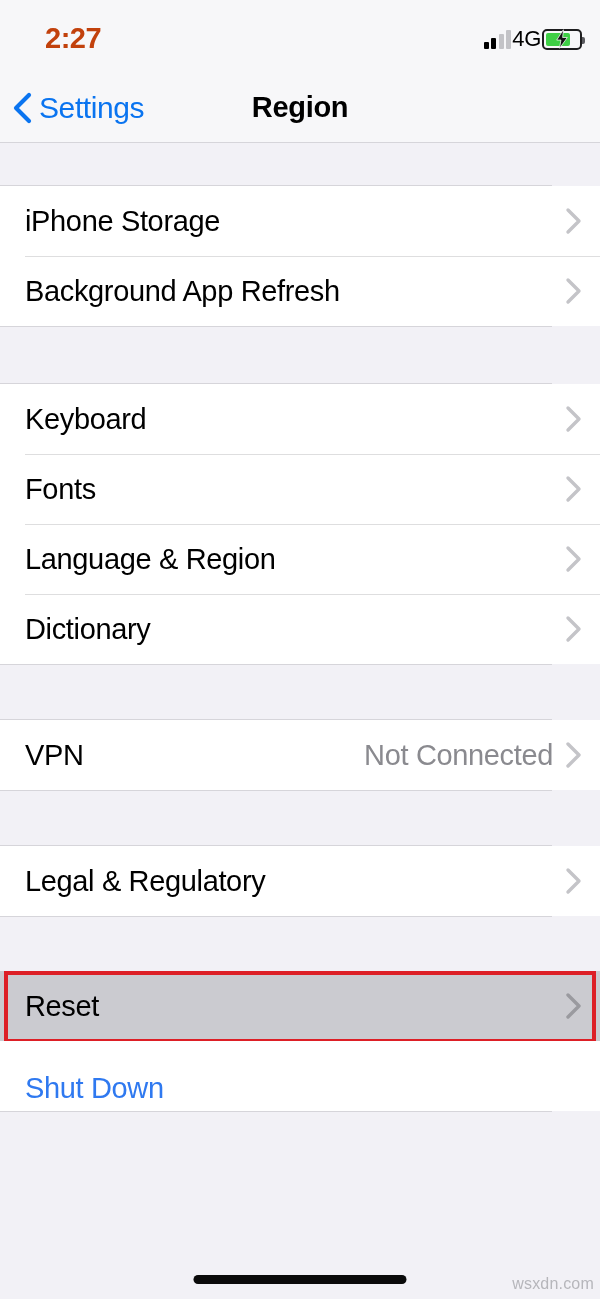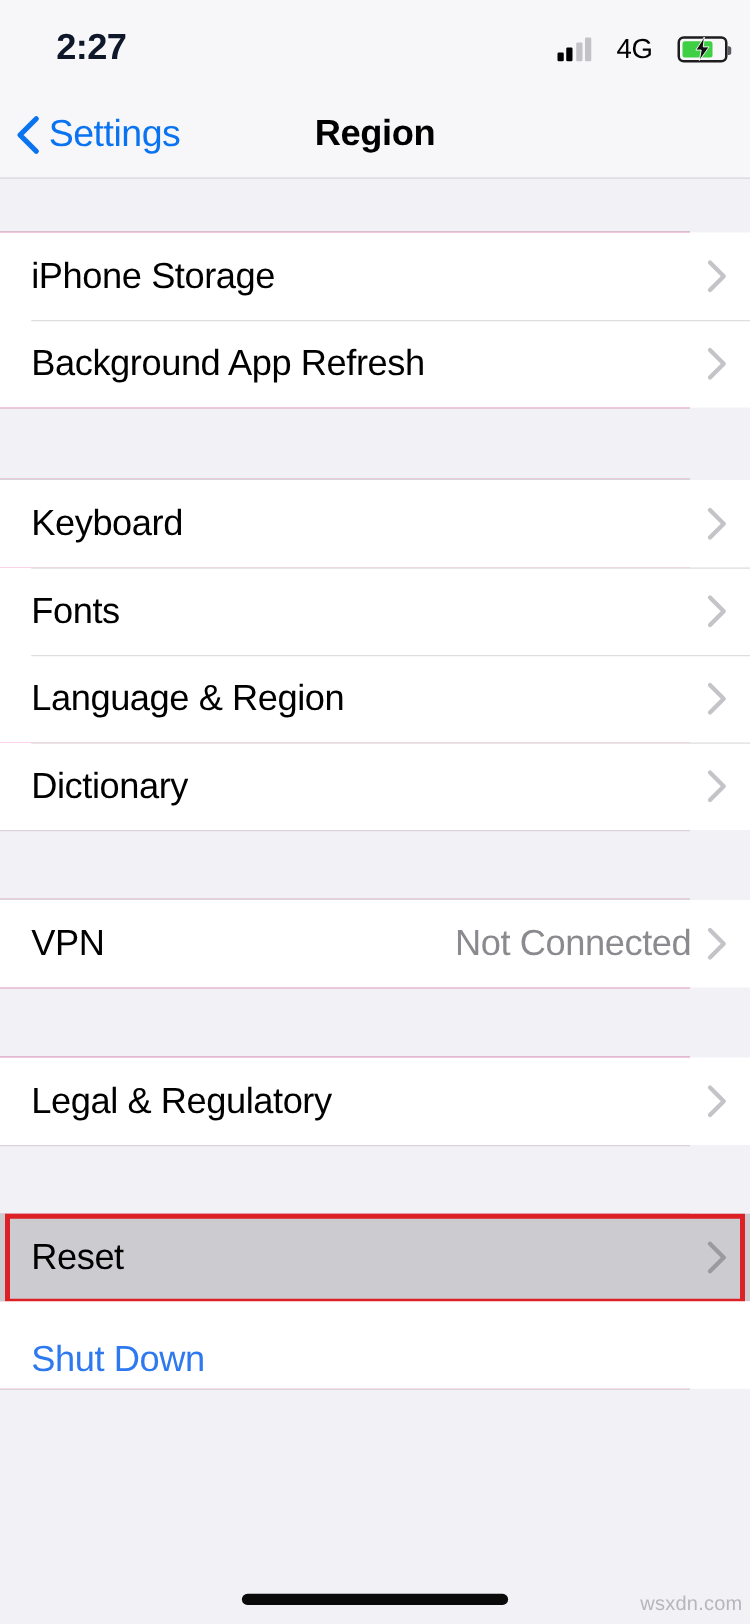--- a/index.html
+++ b/index.html
@@ -23,29 +23,29 @@
     position: absolute;
     top: 0; left: 0;
     width: 600px; height: 72px;
     background: #f7f7f9;
   }
   .status-time {
     position: absolute;
     left: 45px; top: 22px;
     font-size: 29px;
     font-weight: bold;
-    color: #0f172a;
+    color: #c2410c;
     letter-spacing: -0.5px;
   }
   .status-right {
     position: absolute;
     right: 18px; top: 24px;
     display: flex;
     align-items: center;
-    gap: 20px;
+    gap: 1px;
     height: 30px;
   }
   .signal {
     display: flex;
     align-items: flex-end;
     gap: 2.5px;
     height: 20px;
   }
   .signal i { display:block; width: 5px; border-radius: 1px; background: #c3c3c7; }
   .signal i.on { background: #000; }
@@ -126,21 +126,21 @@
   .scroll {
     position: absolute;
     top: 144px; left: 0;
     width: 600px;
     bottom: 0;
     background: #f2f1f6;
   }
   .gap { width: 600px; background: #f2f1f6; }
   .group {
     width: 552px;
-    background: #ec4899;
+    background: #0c4a6e;
     border-top: 1px solid #d6d5da;
     border-bottom: 1px solid #d6d5da;
   }
   .row {
     position: relative;
     width: 600px;
     height: 70px;
     display: flex;
     align-items: center;
     padding-left: 25px;

